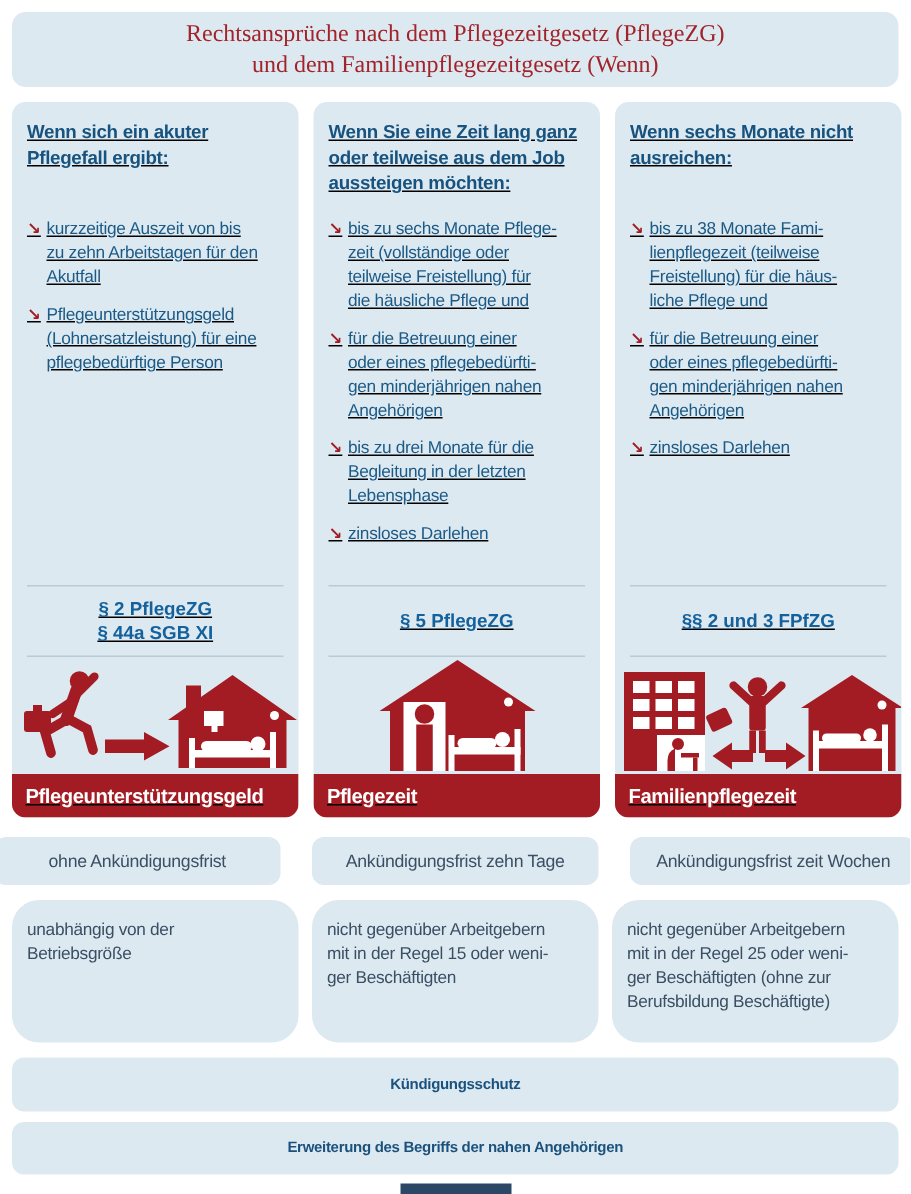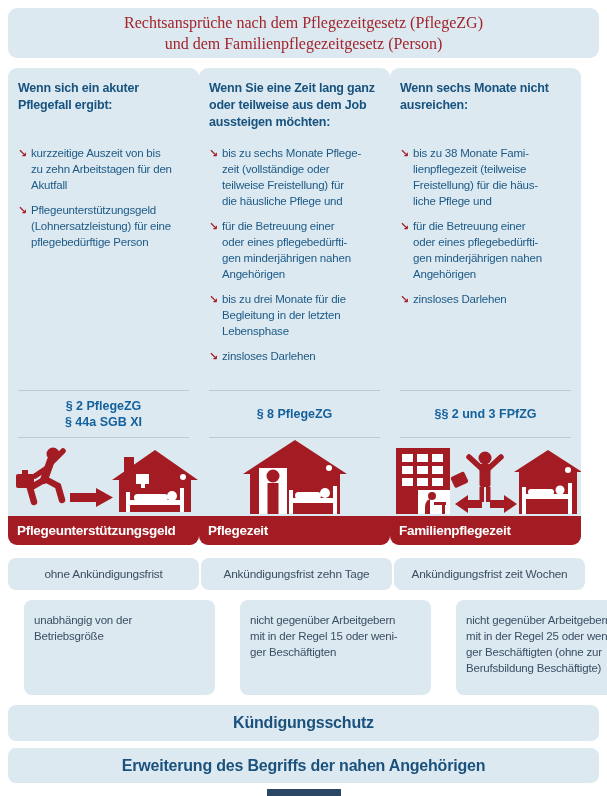--- a/index.html
+++ b/index.html
@@ -18,21 +18,21 @@
     height:50px;
     display:flex;align-items:center;justify-content:center;
   }
   .header-title{
     font-family:"Liberation Serif","DejaVu Serif",serif;
     font-size:16px;line-height:21px;
     color:#a2242b;
     text-align:center;
     white-space:pre-line;
   }
-  .cols{display:flex;gap:0;margin:10px 8px 0;}
+  .cols{display:flex;gap:10px;margin:10px 8px 0;text-decoration:underline;}
   .col-box{
     width:191px;min-width:191px;
     height:477px;
     background:#dde9f1;
     border-radius:9px;
     display:flex;flex-direction:column;
     overflow:hidden;
   }
   .col-content{
     height:322px;box-sizing:border-box;
@@ -65,58 +65,57 @@
     overflow:hidden;
   }
   .banner{
     height:29px;margin-top:auto;
     background:#a31c23;
     display:flex;align-items:center;
     padding-left:9px;
     color:#ffffff;font-size:13.5px;font-weight:bold;letter-spacing:-0.3px;
     white-space:nowrap;
   }
-  .row1{display:flex;gap:2px;margin:13px 8px 0;}
+  .row1{display:flex;gap:21px;margin:13px 8px 0;justify-content:center;}
   .row1 .cell{
     width:191px;min-width:191px;height:32px;box-sizing:border-box;
     background:#dde9f1;border-radius:8px;
     display:flex;align-items:center;justify-content:center;
     font-size:11.8px;color:#3a4f63;letter-spacing:-0.2px;
     white-space:nowrap;
   }
   .row2{display:flex;gap:9px;margin:10px 8px 0;}
   .row2 .cell{
     width:191px;min-width:191px;height:95px;box-sizing:border-box;
-    background:#dde9f1;border-radius:8px;
+    background:#dde9f1;border-radius:18px;
     padding:12px 10px;
     font-size:11.5px;line-height:16px;color:#3a4f63;letter-spacing:-0.2px;
     white-space:pre;
-    margin-left:16px;
   }
   .wide-bar{
     margin:10px 8px 0;height:36px;
     background:#dde9f1;border-radius:8px;
     display:flex;align-items:center;justify-content:center;
-    font-size:16px;font-weight:bold;color:#1b527d;letter-spacing:-0.2px;
+    font-size:10px;font-weight:bold;color:#1b527d;letter-spacing:-0.2px;
   }
   .wide-bar.second{margin-top:7px;height:35px;text-align:right;}
   .footer-tab{
     width:74px;height:7px;margin:6px auto 0;
     background:#2c4766;
   }
   svg{display:block;}
 </style>
 </head>
 <body>
 
 <div class="page">
 
   <div class="header-box">
     <div class="header-title">Rechtsansprüche nach dem Pflegezeitgesetz (PflegeZG)
-und dem Familienpflegezeitgesetz (Person)</div>
+und dem Familienpflegezeitgesetz (Wenn)</div>
   </div>
 
   <div class="cols">
 
     <div class="col-box">
       <div class="col-content">
         <div class="col-heading">Wenn sich ein akuter
 Pflegefall ergibt:</div>
         <div class="bullet">
           <span class="marker">↘</span>
@@ -191,21 +190,21 @@
           <span class="btext">bis zu drei Monate für die
 Begleitung in der letzten
 Lebensphase</span>
         </div>
         <div class="bullet">
           <span class="marker">↘</span>
           <span class="btext">zinsloses Darlehen</span>
         </div>
       </div>
       <hr class="divider">
-      <div class="legal">§ 8 PflegeZG</div>
+      <div class="legal">§ 5 PflegeZG</div>
       <hr class="divider">
       <div class="picto">
         <svg viewBox="0 0 191 76" width="191" height="76">
           <g transform="translate(44,2)">
             <path d="M52 0 L104 34 h-7 v40 H7 V34 H0 Z" fill="#a31c23"></path>
             <rect x="16" y="28" width="28" height="46" fill="#ffffff"></rect>
             <circle cx="30" cy="36" r="6.5" fill="#a31c23"></circle>
             <rect x="24.5" y="43" width="11" height="31" fill="#a31c23"></rect>
             <g fill="#ffffff">
               <circle cx="86" cy="28" r="3"></circle>

